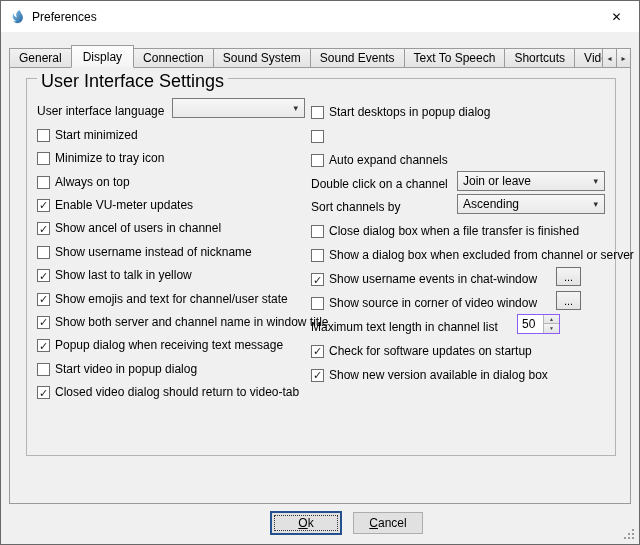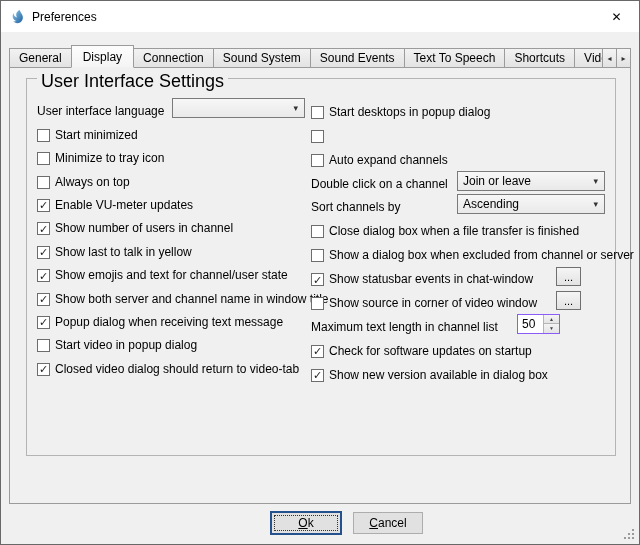--- a/index.html
+++ b/index.html
@@ -143,21 +143,25 @@
       <div class="row">
         <span class="cb"></span>
         <span class="cb-lbl">Always on top</span>
       </div>
       <div class="row">
         <span class="cb checked">✓</span>
         <span class="cb-lbl">Enable VU-meter updates</span>
       </div>
       <div class="row">
         <span class="cb checked">✓</span>
-        <span class="cb-lbl">Show number of users in channel</span>
+        <span class="cb-lbl">Show ancel of users in channel</span>
+      </div>
+      <div class="row">
+        <span class="cb"></span>
+        <span class="cb-lbl">Show username instead of nickname</span>
       </div>
       <div class="row">
         <span class="cb checked">✓</span>
         <span class="cb-lbl">Show last to talk in yellow</span>
       </div>
       <div class="row">
         <span class="cb checked">✓</span>
         <span class="cb-lbl">Show emojis and text for channel/user state</span>
       </div>
       <div class="row">
@@ -210,21 +214,21 @@
         <span class="cb"></span>
         <span class="cb-lbl">Close dialog box when a file transfer is finished</span>
       </div>
       <div class="row">
         <span class="cb"></span>
         <span class="cb-lbl">Show a dialog box when excluded from channel or server</span>
       </div>
 
       <div class="row">
         <span class="cb checked">✓</span>
-        <span class="cb-lbl">Show statusbar events in chat-window</span>
+        <span class="cb-lbl">Show username events in chat-window</span>
         <span class="dots-btn">...</span>
       </div>
       <div class="row">
         <span class="cb"></span>
         <span class="cb-lbl">Show source in corner of video window</span>
         <span class="dots-btn">...</span>
       </div>
 
       <div class="row">
         <span class="lbl">Maximum text length in channel list</span>

